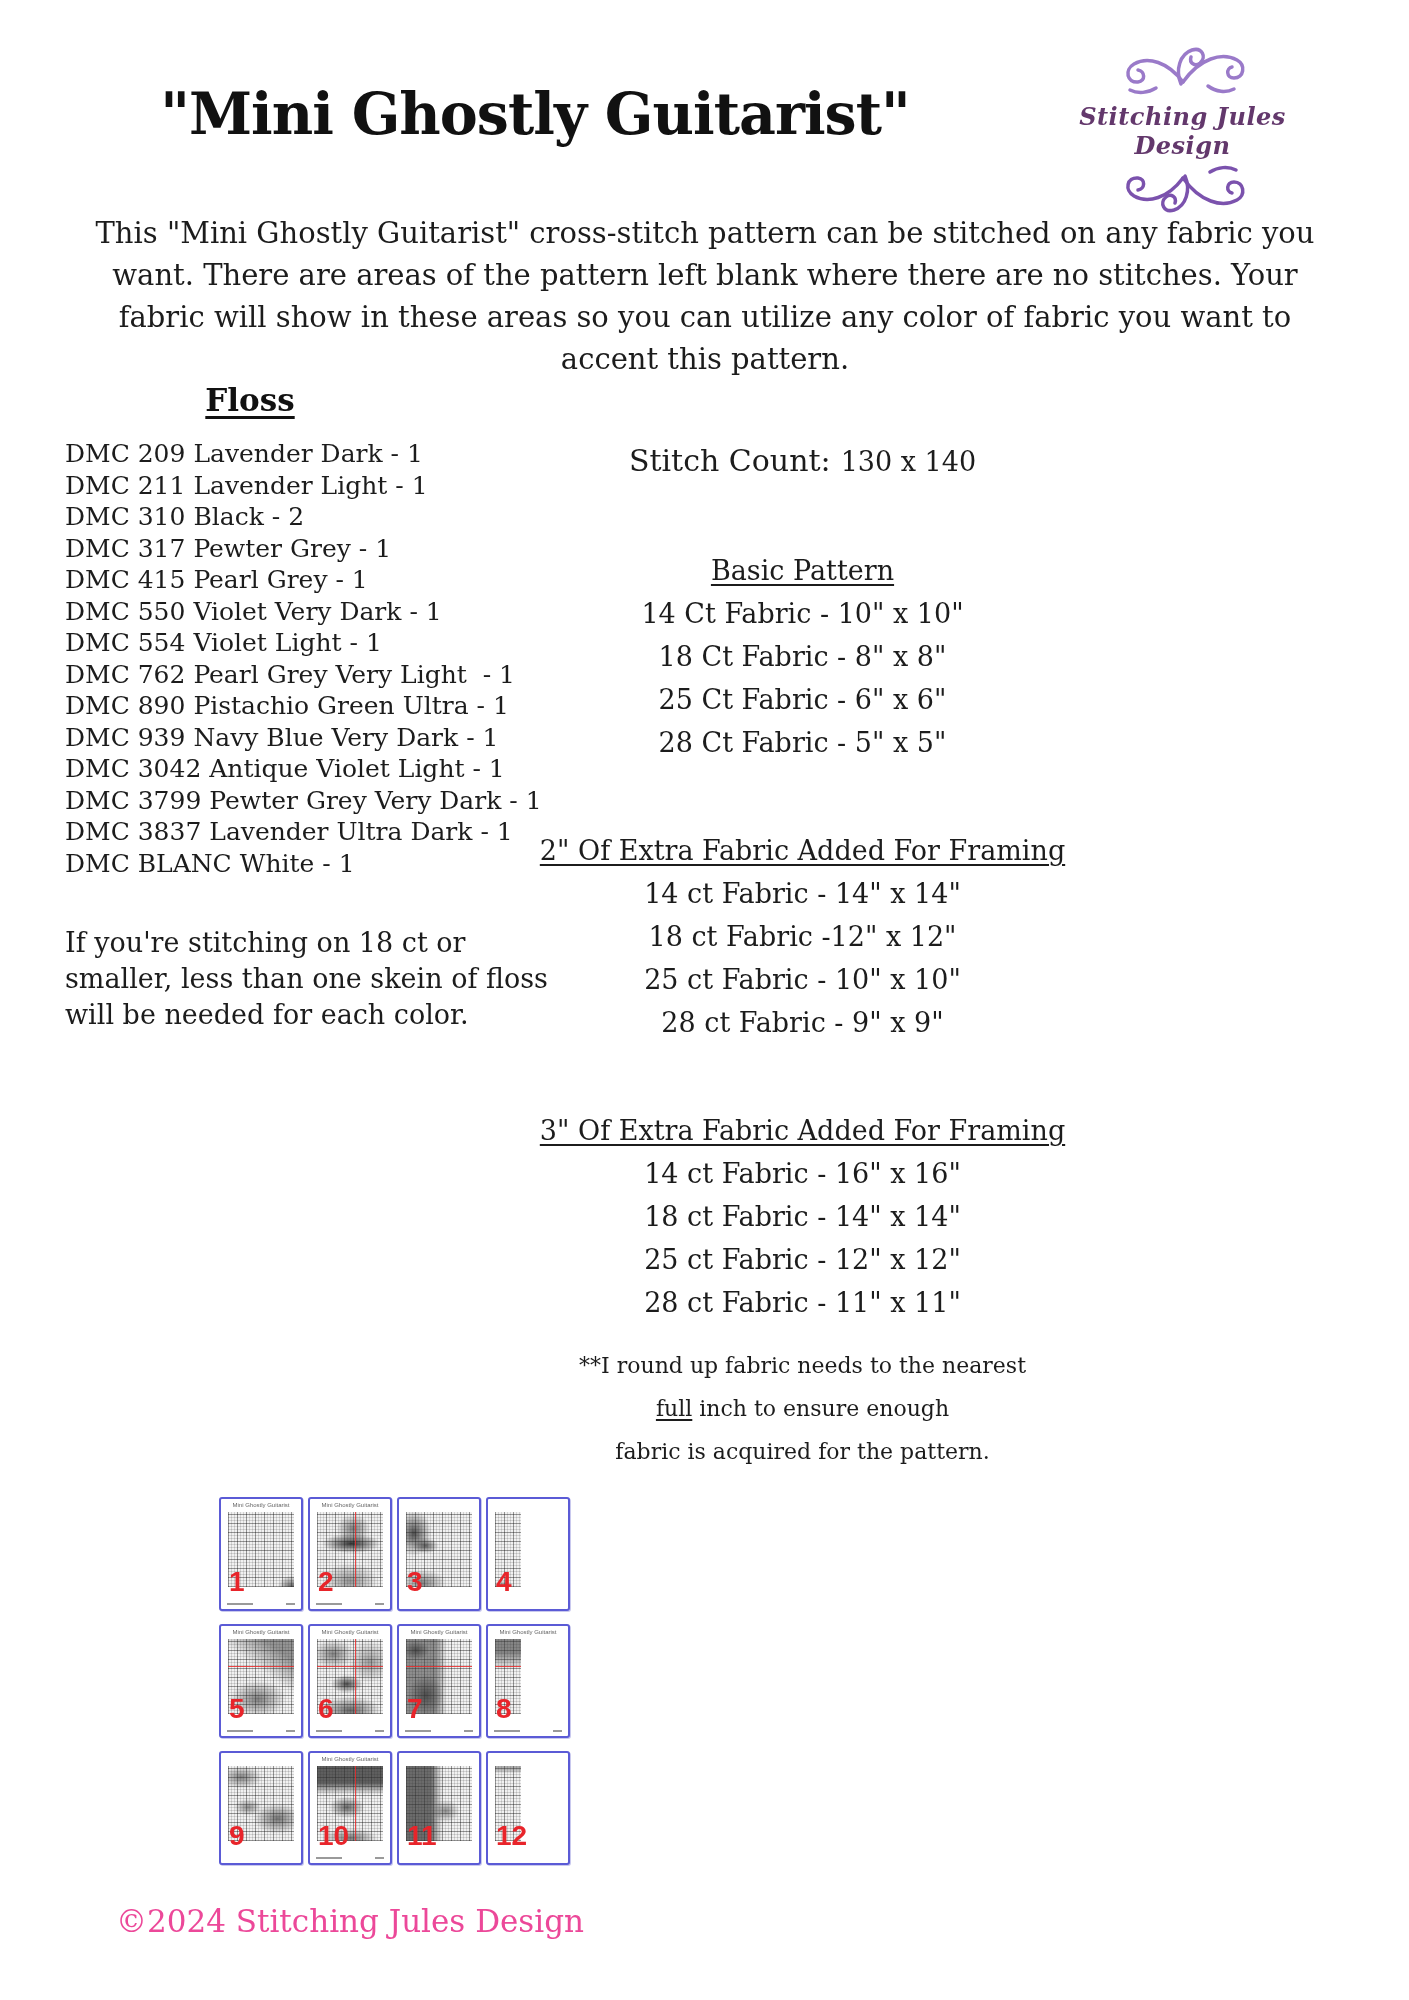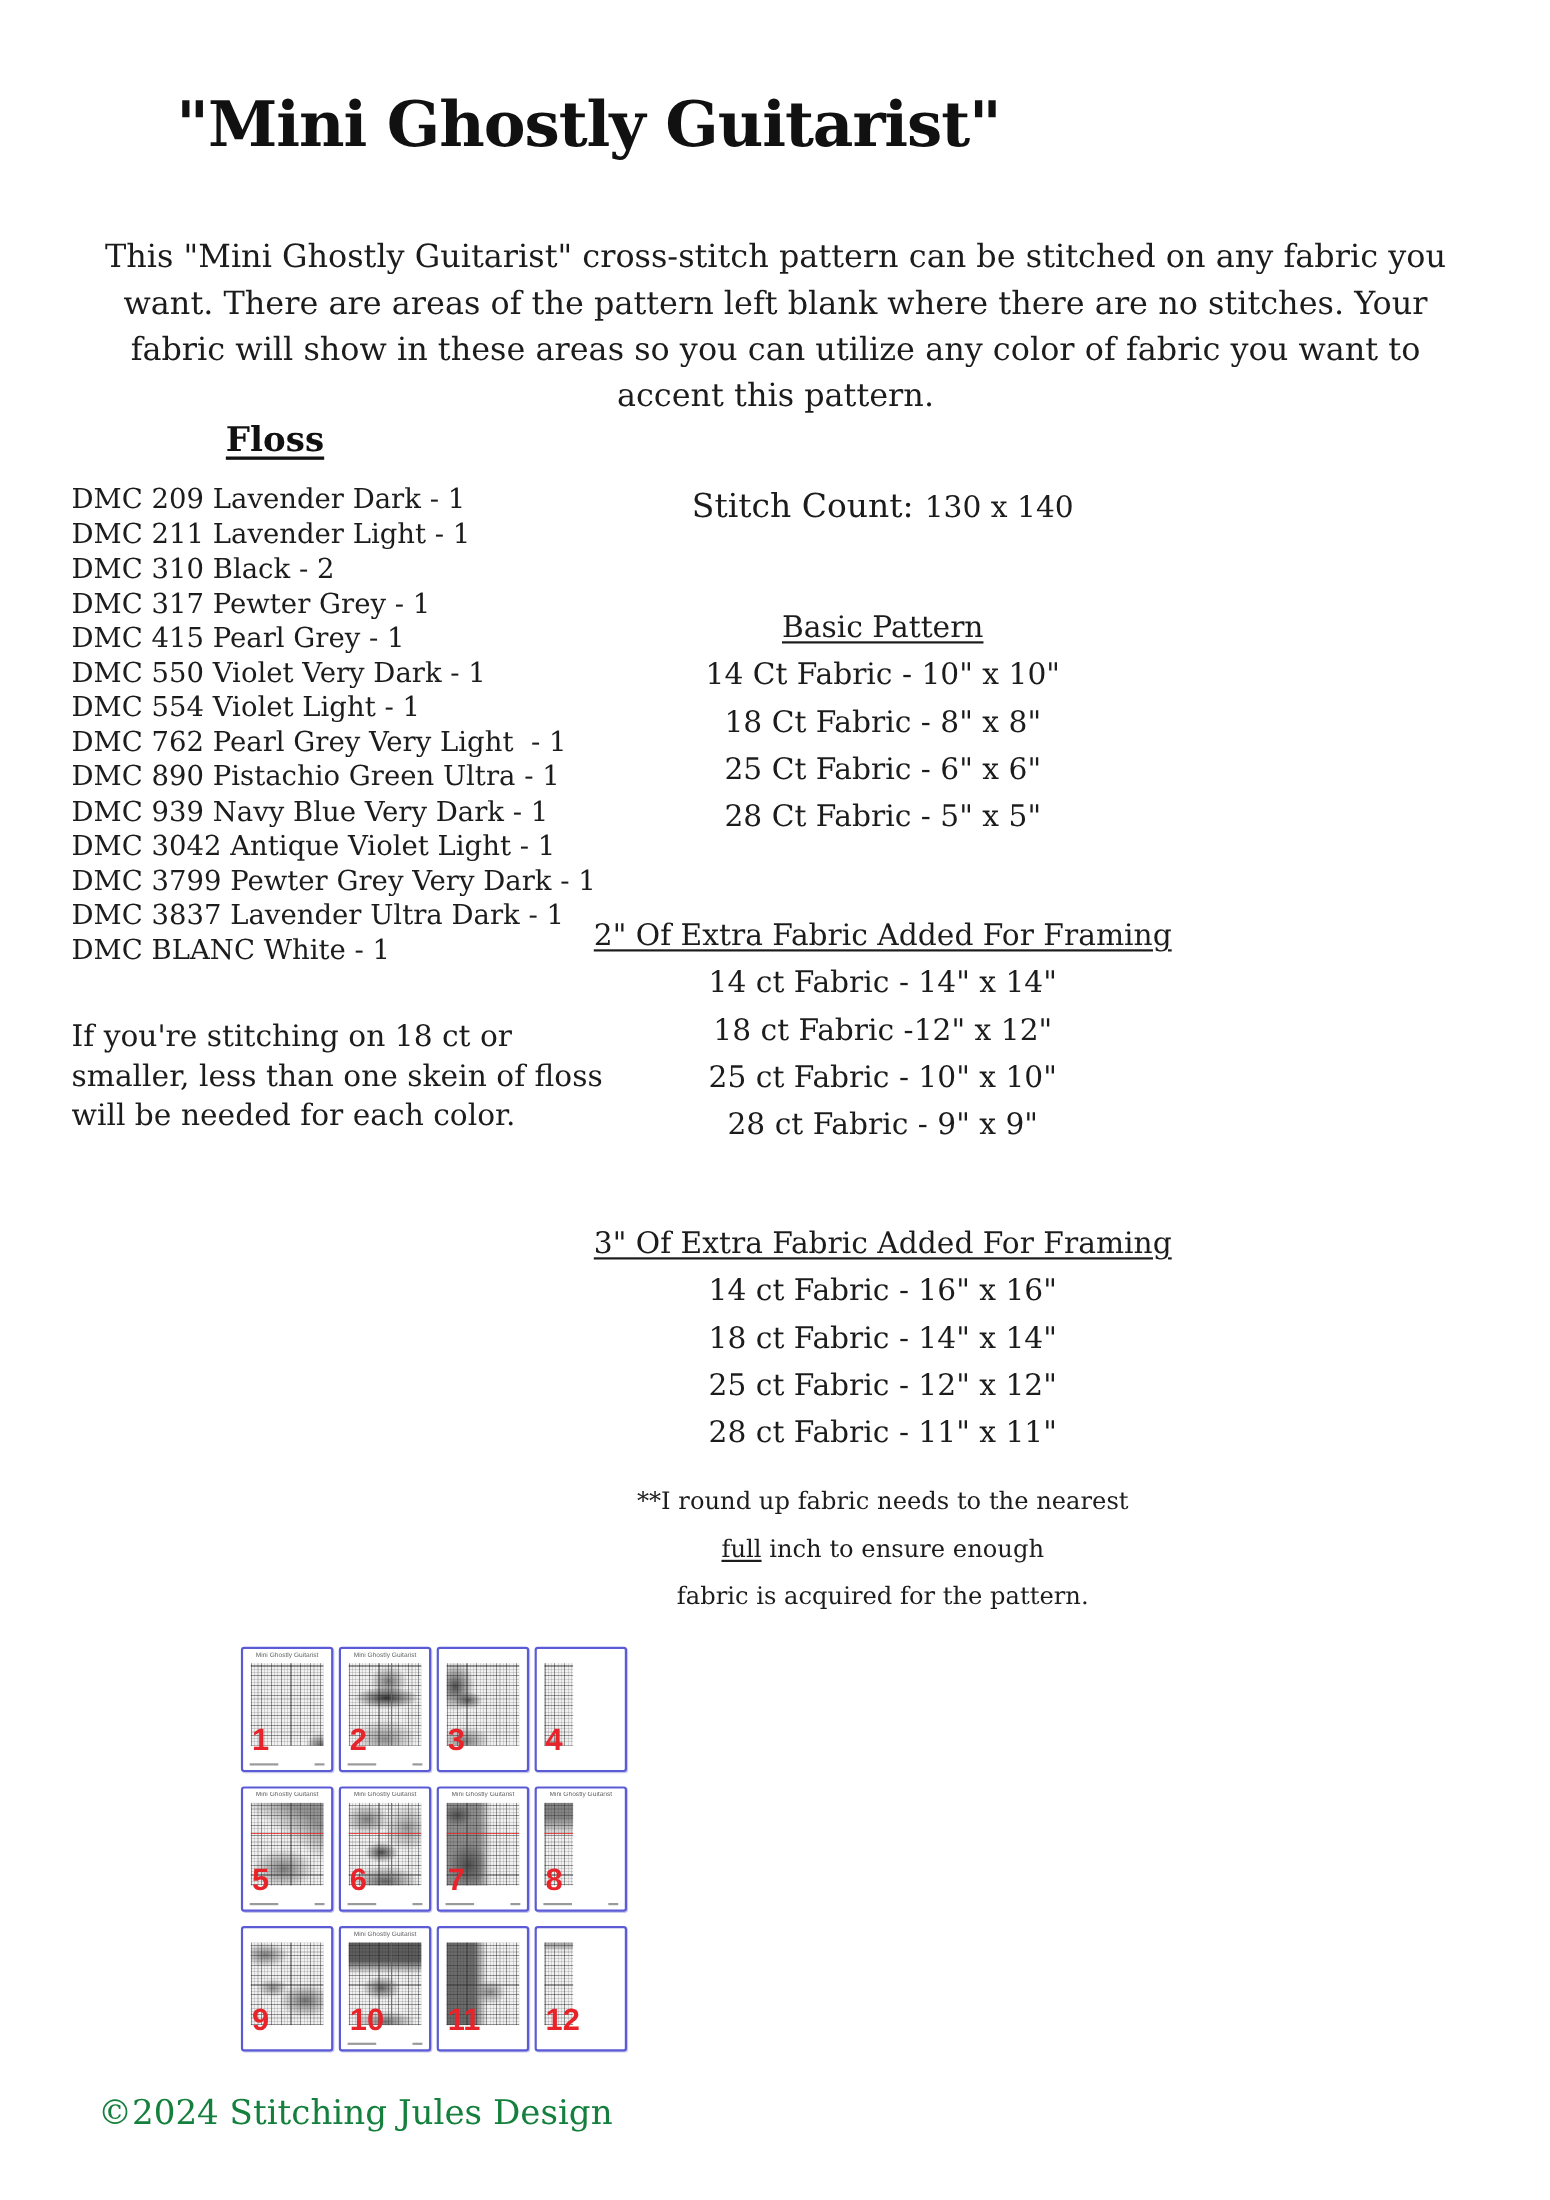--- a/index.html
+++ b/index.html
@@ -120,29 +120,49 @@
     font-family:"Liberation Sans",sans-serif;font-weight:bold;font-size:28px;
     color:#e8242a;line-height:1;
   }
   .thumb-footer{
     position:absolute;bottom:4px;left:6px;right:6px;
     display:flex;justify-content:space-between;align-items:center;
   }
   .thumb-footer .f-left{display:block;width:26px;height:2px;background:#9a9a9a;}
   .thumb-footer .f-right{display:block;width:9px;height:2px;background:#9a9a9a;}
   
-  .copyright{position:absolute;top:1903px;left:89px;font-size:31px;color:#15803d;}
+  .copyright{position:absolute;top:1903px;left:116px;font-size:31px;color:#ec4899;}
 </style>
 </head>
 <body>
 
 <div class="page">
 
   <div class="title">"Mini Ghostly Guitarist"</div>
 
+  <div class="logo">
+    <svg class="logo-flourish" width="150" height="60" viewBox="0 0 150 60">
+      <g fill="none" stroke="#9a7ac9" stroke-width="3.5" stroke-linecap="round">
+        <path d="M75 42 C60 22 40 16 26 24 C16 30 19 43 30 42 C38 41 37 31 30 30"></path>
+        <path d="M75 42 C92 18 114 12 129 20 C138 25 136 38 126 38 C118 38 118 28 124 27"></path>
+        <path d="M73 44 C67 30 72 14 84 10 C94 7 99 17 92 23 C87 27 81 23 83 17"></path>
+        <path d="M48 48 C40 53 30 54 22 50"></path>
+        <path d="M100 46 C108 52 118 53 126 49"></path>
+      </g>
+    </svg>
+    <span class="logo-text">Stitching Jules Design</span>
+    <svg class="logo-flourish" width="150" height="58" viewBox="0 0 150 58">
+      <g fill="none" stroke="#7b52ad" stroke-width="3.5" stroke-linecap="round">
+        <path d="M75 16 C60 36 40 42 26 34 C16 28 19 15 30 16 C38 17 37 27 30 28"></path>
+        <path d="M75 16 C92 40 114 46 129 38 C138 33 136 20 126 20 C118 20 118 30 124 31"></path>
+        <path d="M77 14 C83 28 78 44 66 48 C56 51 51 41 58 35 C63 31 69 35 67 41"></path>
+        <path d="M102 10 C110 5 120 4 128 8"></path>
+      </g>
+    </svg>
+  </div>
 
   <div class="intro">This "Mini Ghostly Guitarist" cross-stitch pattern can be stitched on any fabric you want. There are areas of the pattern left blank where there are no stitches. Your fabric will show in these areas so you can utilize any color of fabric you want to accent this pattern.</div>
 
   <div class="floss-col">
     <div class="floss-heading">Floss</div>
     <div class="floss-list">
       <div class="floss-item">DMC 209 Lavender Dark - 1</div>
       <div class="floss-item">DMC 211 Lavender Light - 1</div>
       <div class="floss-item">DMC 310 Black - 2</div>
       <div class="floss-item">DMC 317 Pewter Grey - 1</div>

